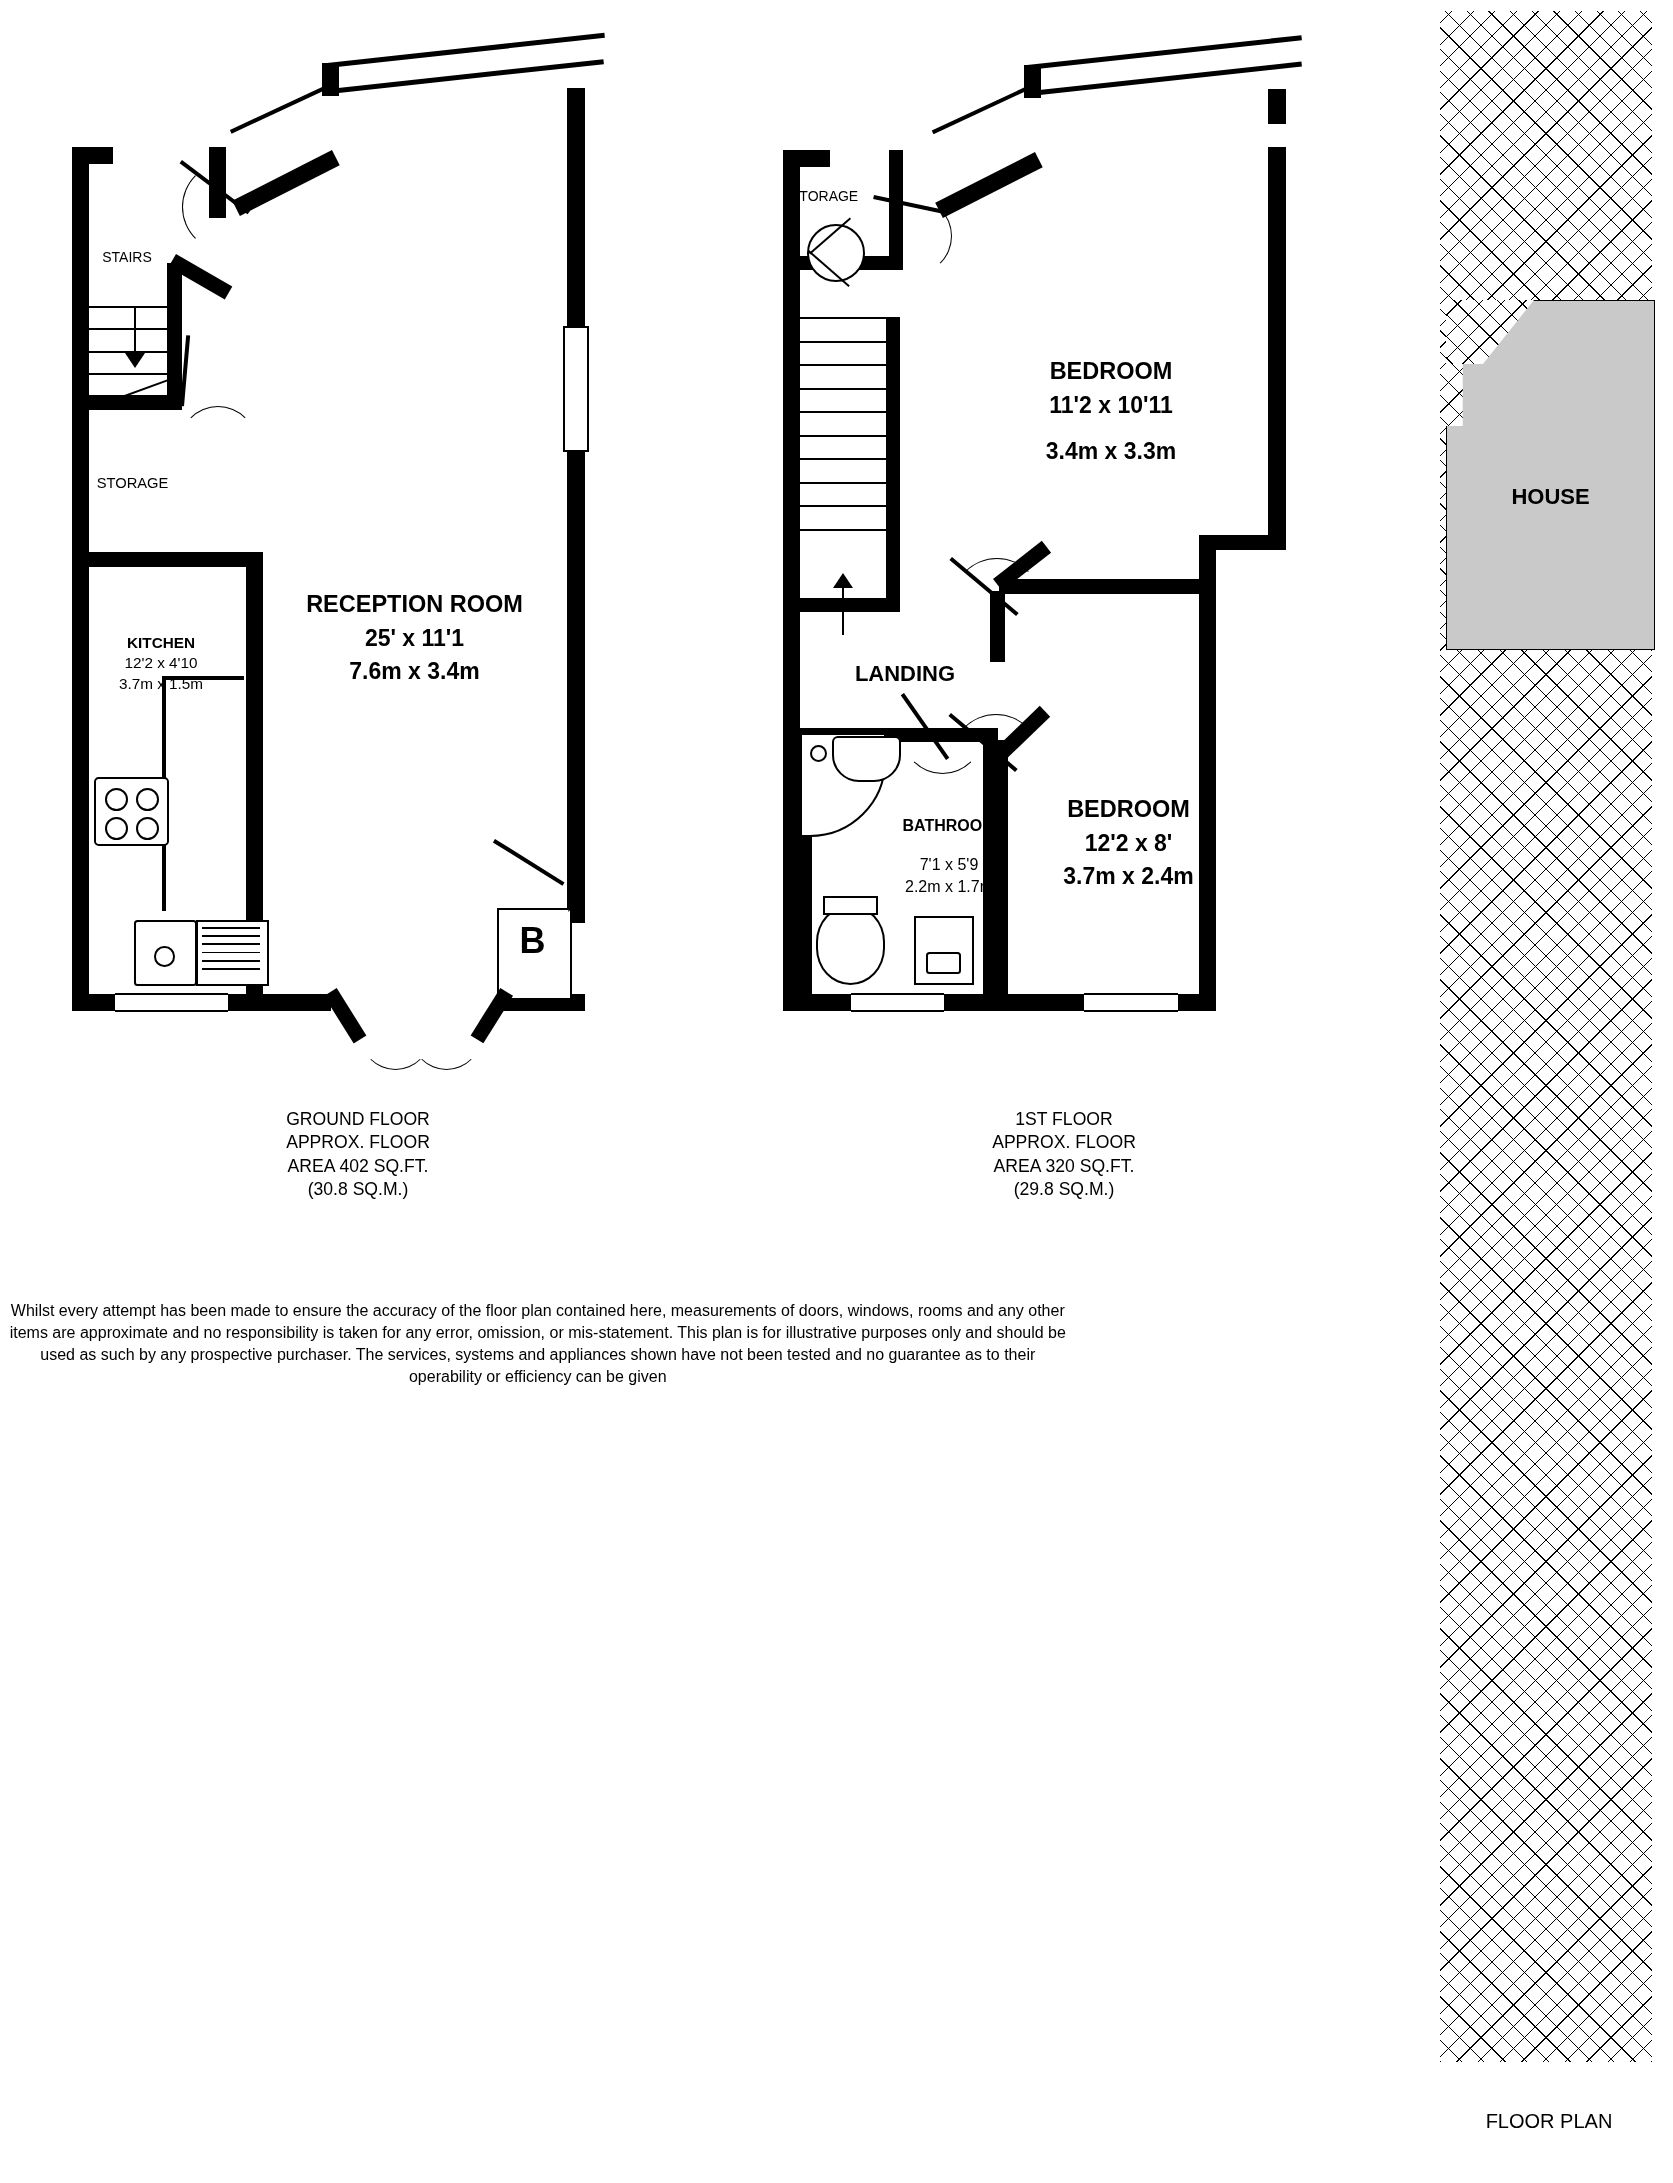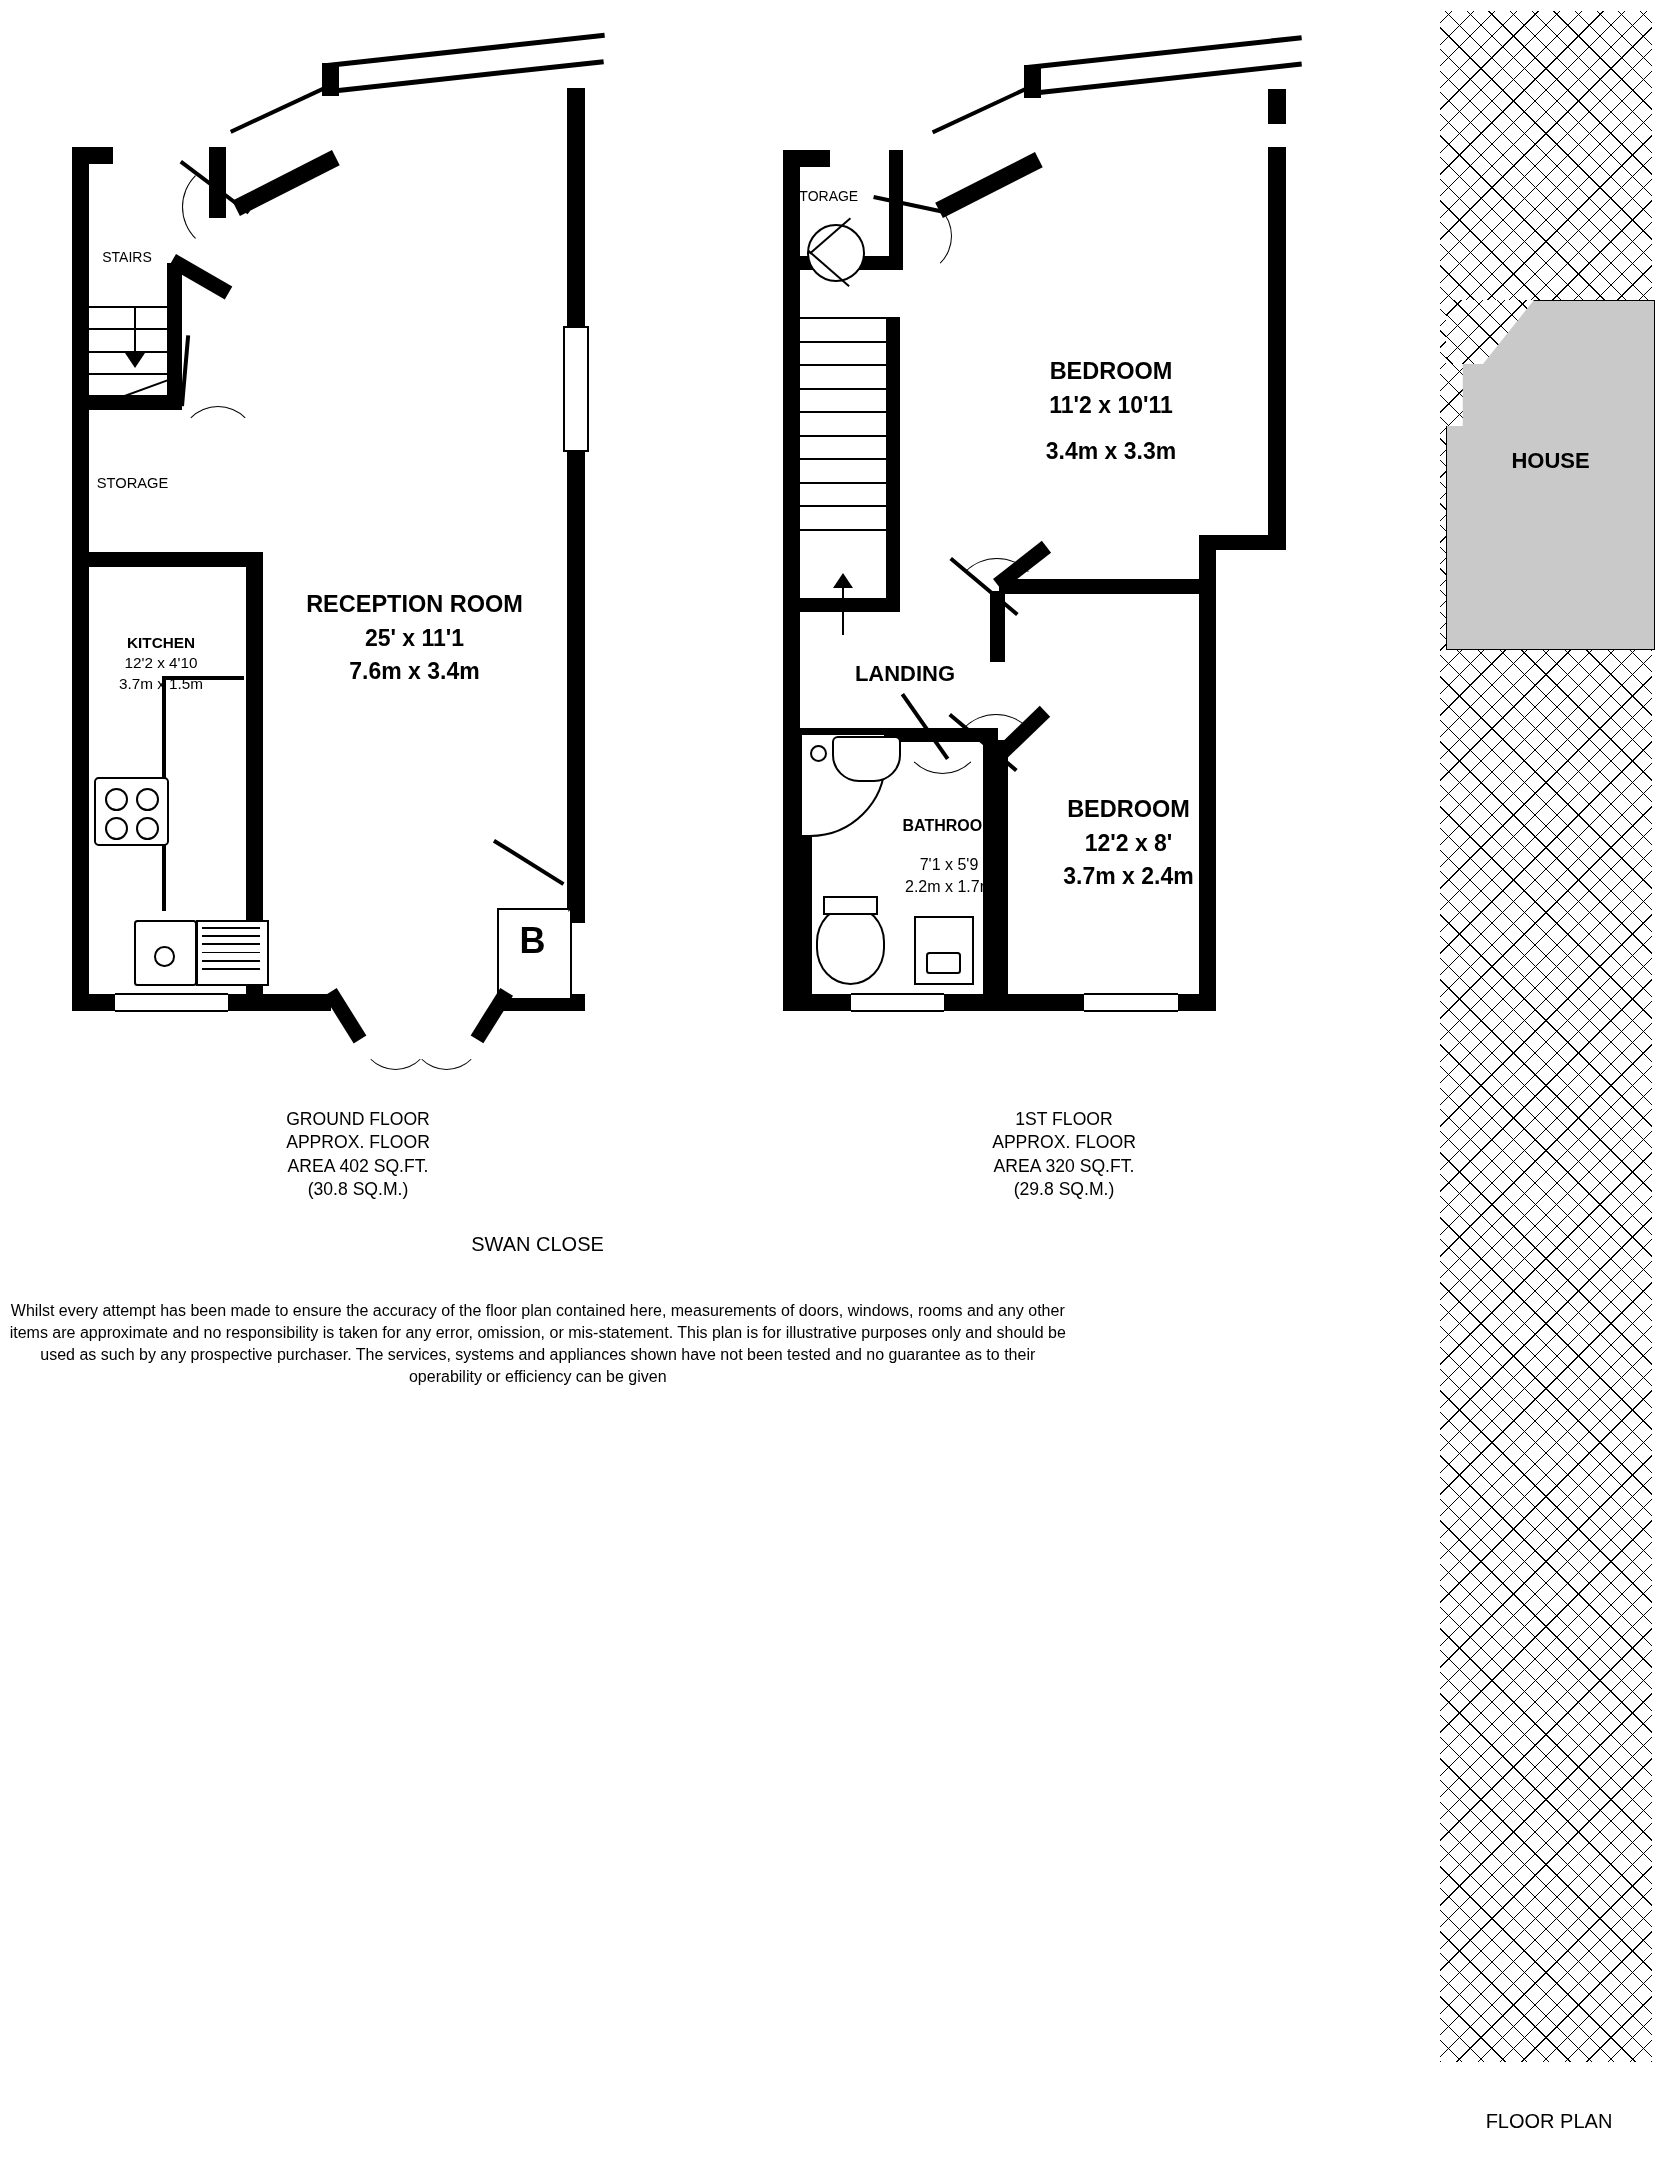--- a/index.html
+++ b/index.html
@@ -102,21 +102,21 @@
     height: 123px;
     background: #ffffff;
     background-image:
       repeating-linear-gradient(45deg, #000 0 0.9px, transparent 0.9px 15.3px),
       repeating-linear-gradient(-45deg, #000 0 0.9px, transparent 0.9px 15.3px);
     clip-path: polygon(0 0, 100% 0, 42% 52%, 0 52%);
   }
   #site-house-label {
     position: absolute;
     left: 1446px;
-    top: 448px;
+    top: 484px;
     width: 209px;
     text-align: center;
     font-size: 22px;
     font-weight: bold;
   }
   #site-plan-label {
     position: absolute;
     left: 1443px;
     top: 2110px;
     width: 212px;
@@ -312,21 +312,20 @@
 
   <div class="floor-caption" style="left:176px; top:1108px; width:364px;">GROUND FLOOR
 APPROX. FLOOR
 AREA 402 SQ.FT.
 (30.8 SQ.M.)</div>
   <div class="floor-caption" style="left:882px; top:1108px; width:364px;">1ST FLOOR
 APPROX. FLOOR
 AREA 320 SQ.FT.
 (29.8 SQ.M.)</div>
 
-  <div class="title-line" style="left:0; top:1233px; width:1075px;">SWAN CLOSE</div>
 
   <div class="disclaimer" style="top:1300px; left:8.8px; width:1058px;">Whilst every attempt has been made to ensure the accuracy of the floor plan contained here, measurements of doors, windows, rooms and any other items are approximate and no responsibility is taken for any error, omission, or mis-statement. This plan is for illustrative purposes only and should be used as such by any prospective purchaser. The services, systems and appliances shown have not been tested and no guarantee as to their operability or efficiency can be given</div>
 
   <div id="site-plan"></div>
   <div id="site-house"></div>
   <div id="site-house-notch"></div>
   <div id="site-house-label">HOUSE</div>
   <div id="site-plan-label">FLOOR PLAN</div>
 
 </div>

